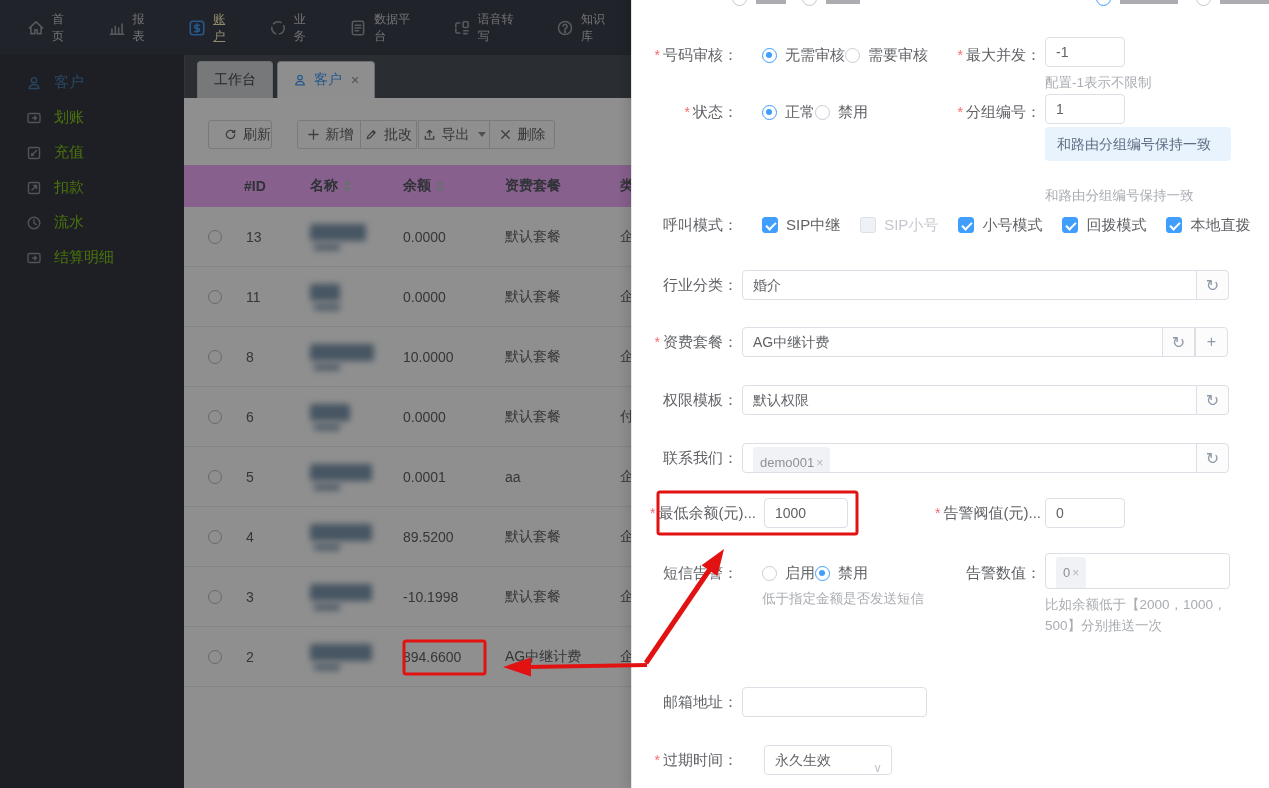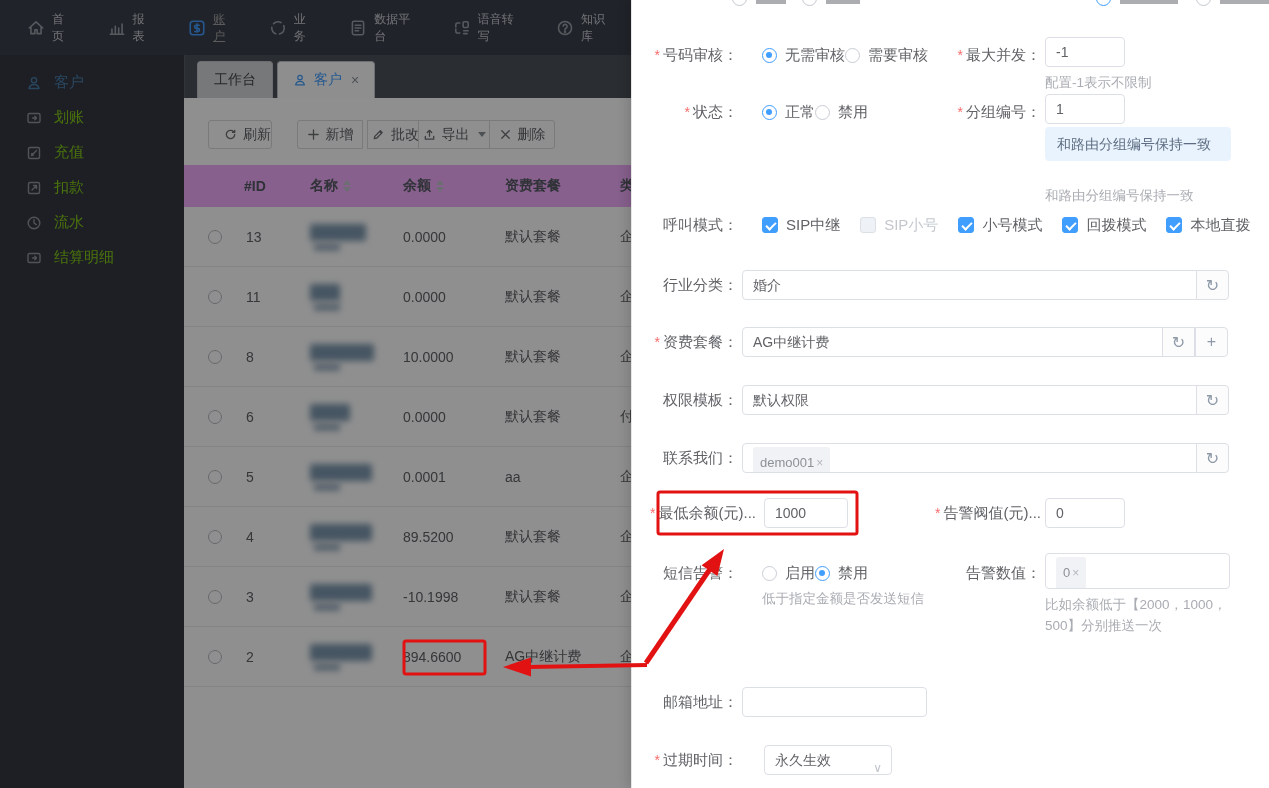--- a/index.html
+++ b/index.html
@@ -7,21 +7,21 @@
     font-family:"Liberation Sans","DejaVu Sans",sans-serif; }
   #app { position:relative; width:1269px; height:788px; }
 
   
   .topnav { position:absolute; left:0; top:0; width:631px; height:55px; background:#3a3f4a;
     display:flex; align-items:center; padding-left:10px; z-index:1; }
   .nav-item { display:flex; align-items:center; gap:7px; color:#c9ccd3; font-size:12px;
     padding:16px 17px; height:55px; cursor:pointer; }
   .nav-item .nicon { width:18px; height:18px; display:inline-flex; }
   .nav-item .nicon svg { stroke:#9aa0a9; }
-  .nav-item.active { color:#a3a3a3;text-decoration:underline; }
+  .nav-item.active { color:#fef9c3;text-decoration:underline; }
   .nav-item.active .nicon svg { stroke:#409eff; }
 
   
   .sidebar { position:absolute; left:0; top:55px; width:184px; height:733px; background:#343841; z-index:1; }
   .side-item { display:flex; align-items:center; gap:12px; color:#84cc16; font-size:15px;
     height:35px; padding-left:26px; cursor:pointer; }
   .side-item .sicon { width:16px; height:16px; display:inline-flex; }
   .side-item .sicon svg { stroke:#8f949c; }
   .side-item.active { color:#4a7dac; }
   .side-item.active .sicon svg { stroke:#4a7dac; }
@@ -271,21 +271,21 @@
           <span>刷新</span>
         </div>
         <div class="btn " style="left: 113px; width: 66px; border-radius: 3px 0px 0px 3px;">
           <span class="bicon">
             <svg viewBox="0 0 14 14" fill="none" stroke-width="1.4" stroke-linecap="round" stroke-linejoin="round">
               <path d="M7 2v10M2 7h10"></path>
             </svg>
           </span>
           <span>新增</span>
         </div>
-        <div class="btn " style="left: 183px; width: 57px;">
+        <div class="btn " style="left: 176px; width: 57px;">
           <span class="bicon">
             <svg viewBox="0 0 14 14" fill="none" stroke-width="1.4" stroke-linecap="round" stroke-linejoin="round">
               <path d="M2.5 11.5 3 9l6-6 2 2-6 6zM8.2 3.8l2 2"></path>
             </svg>
           </span>
           <span>批改</span>
         </div>
         <div class="btn " style="left: 234px; width: 72px;">
           <span class="bicon">
             <svg viewBox="0 0 14 14" fill="none" stroke-width="1.4" stroke-linecap="round" stroke-linejoin="round">

